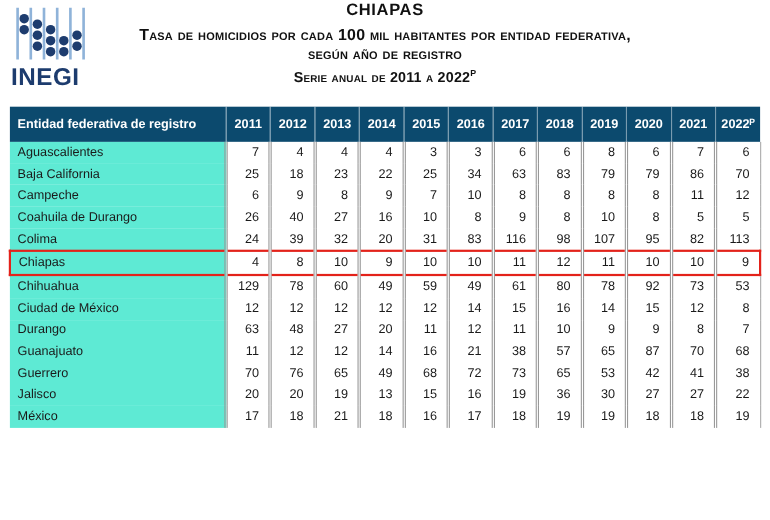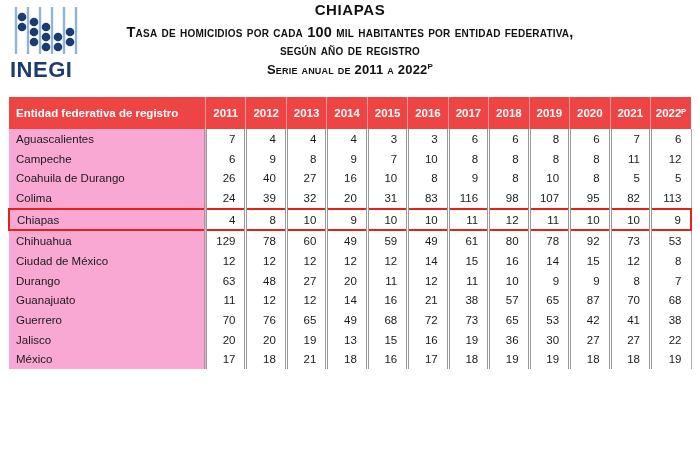--- a/index.html
+++ b/index.html
@@ -16,27 +16,27 @@
   .t-serie { font-size: 13px; line-height: 16px; }
   .t-serie sup { font-size: 8px; font-variant: normal; }
 
   
   table.datatable {
     position: absolute; left: 8px; top: 97px; width: 684px;
     border-collapse: collapse; table-layout: fixed;
     font-size: 11.5px; color: #1a1a1a;
   }
   thead th {
-    background: #ef4444; color: #ffffff; font-weight: bold;
+    background: #0c4a6e; color: #ffffff; font-weight: bold;
     height: 30px; vertical-align: middle; font-size: 11.5px;
   }
   th.entity-h { width: 188px; text-align: left; padding-left: 7px; }
   th.year { text-align: center; border-left: 1px solid rgba(255,255,255,0.45); }
   tbody td { height: 19.7px; padding: 0; vertical-align: middle; background: #fff; }
-  td.entity { background: #f9a8d4; text-align: left; padding-left: 7px; }
+  td.entity { background: #5eead4; text-align: left; padding-left: 7px; }
   td.val { text-align: right; padding-right: 9px; border-left: 3px double #999999; }
   td.val.last { border-right: 1px solid #ababab; }
   tr.hl td { border-top: 2px solid #e3221a; border-bottom: 2px solid #e3221a; }
   tr.hl td.entity { border-left: 2px solid #e3221a; }
   tr.hl td.val.last { border-right: 2px solid #e3221a; }
 
   
   .date {
     position: absolute; right: 8px; top: 449px;
     font-size: 11.5px; font-weight: bold; color: #111; letter-spacing: 0.2px; margin-top: 28px;
@@ -112,20 +112,35 @@
           <td class="val">3</td>
           <td class="val">3</td>
           <td class="val">6</td>
           <td class="val">6</td>
           <td class="val">8</td>
           <td class="val">6</td>
           <td class="val">7</td>
           <td class="val last">6</td>
         </tr>
         <tr>
+          <td class="entity">Baja California</td>
+          <td class="val">25</td>
+          <td class="val">18</td>
+          <td class="val">23</td>
+          <td class="val">22</td>
+          <td class="val">25</td>
+          <td class="val">34</td>
+          <td class="val">63</td>
+          <td class="val">83</td>
+          <td class="val">79</td>
+          <td class="val">79</td>
+          <td class="val">86</td>
+          <td class="val last">70</td>
+        </tr>
+        <tr>
           <td class="entity">Campeche</td>
           <td class="val">6</td>
           <td class="val">9</td>
           <td class="val">8</td>
           <td class="val">9</td>
           <td class="val">7</td>
           <td class="val">10</td>
           <td class="val">8</td>
           <td class="val">8</td>
           <td class="val">8</td>

